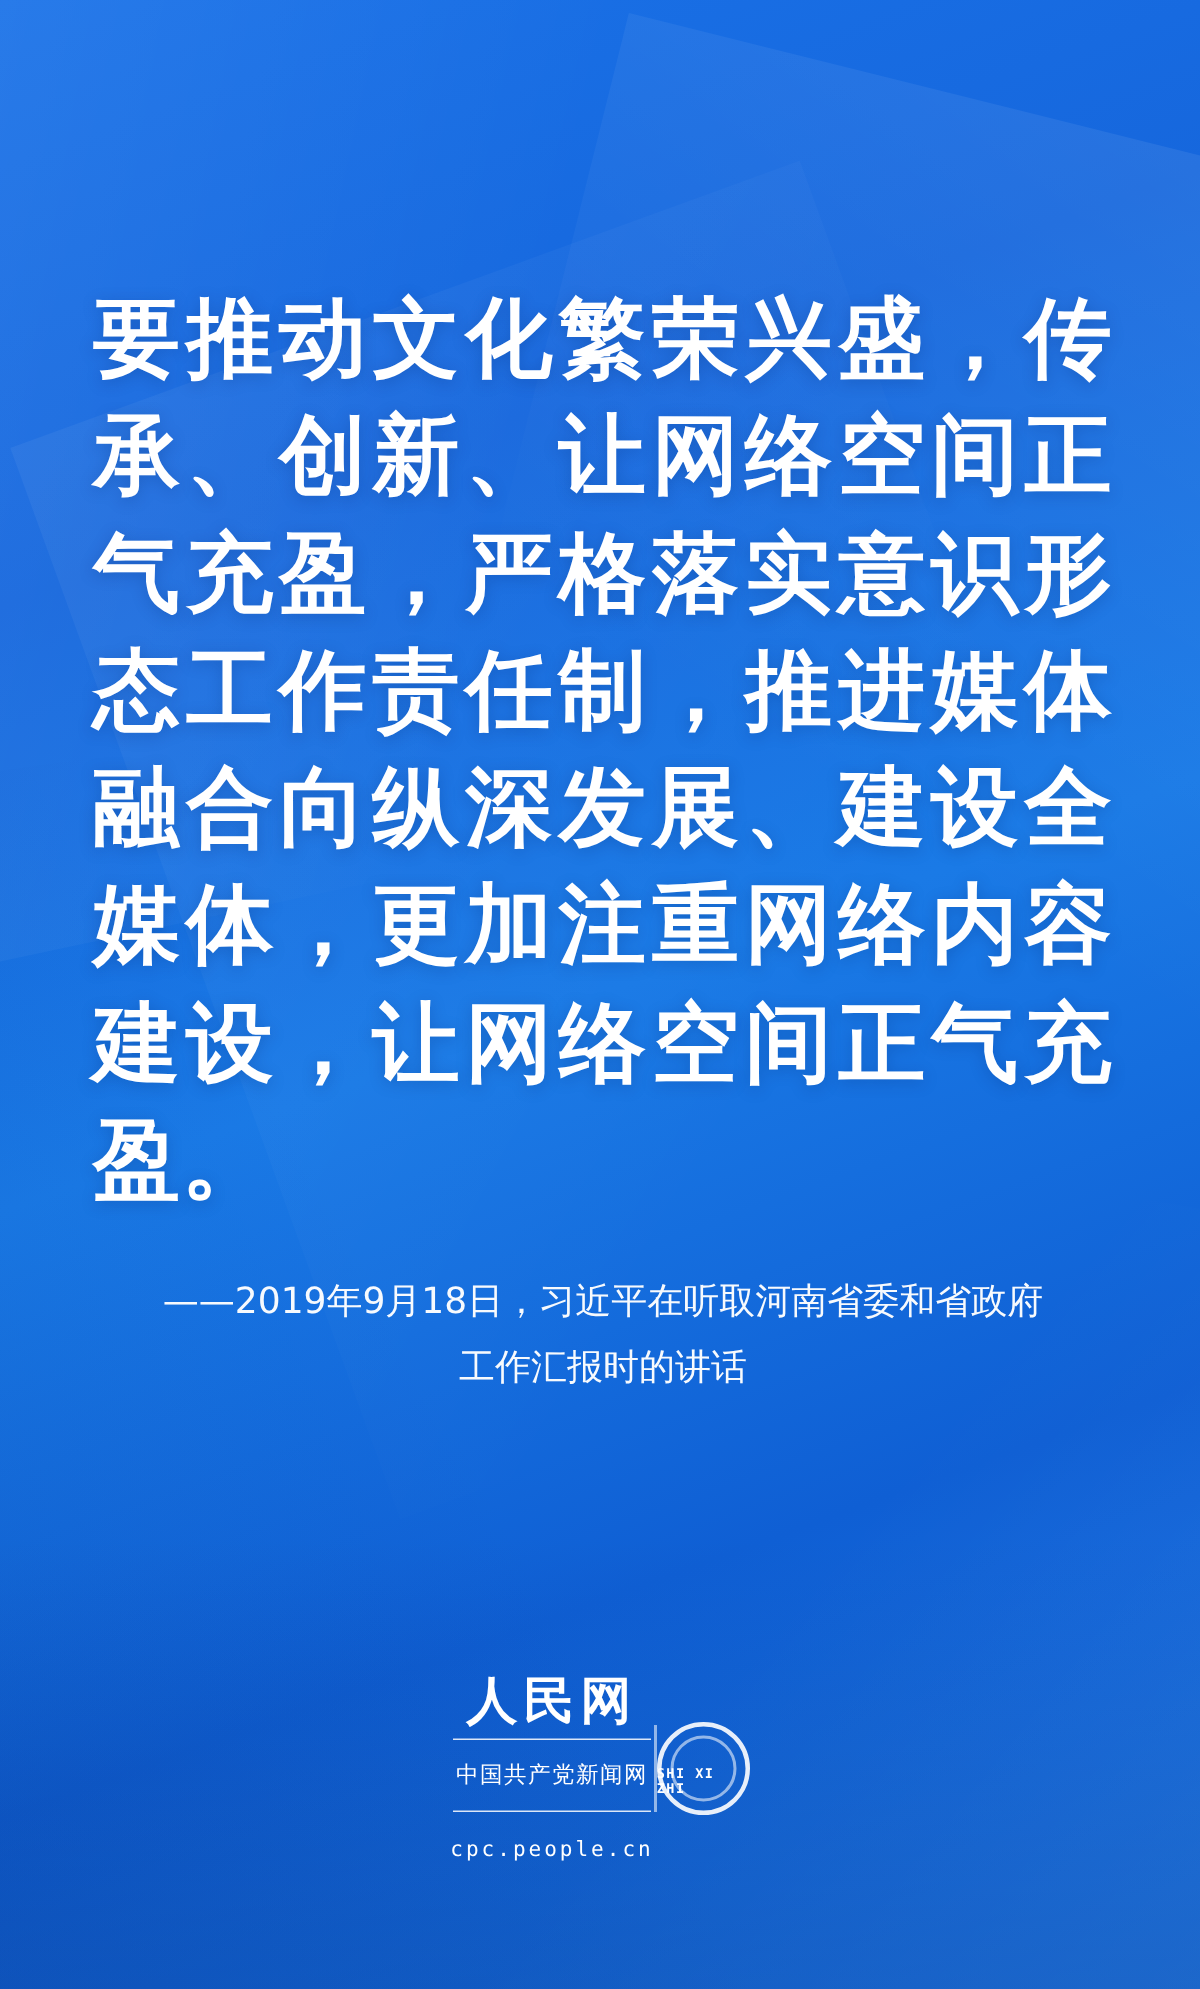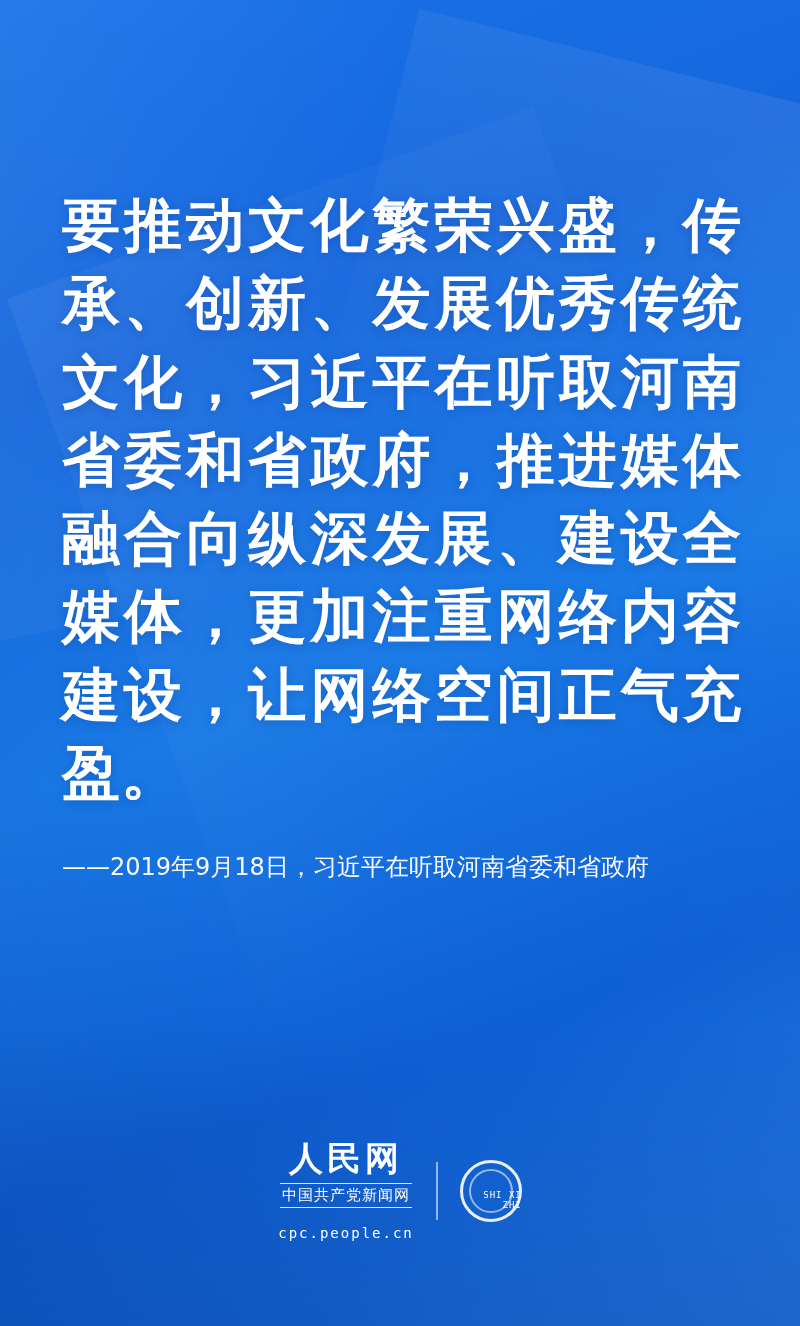--- a/index.html
+++ b/index.html
@@ -82,36 +82,35 @@
   }
 
   .attribution {
     position: absolute;
     top: 845px;
     left: 62px;
     width: 680px;
     color: #ffffff;
     font-size: 24px;
     line-height: 1.85;
-    text-align: left;
+    text-align: center;
     font-family: "DejaVu Sans", "Liberation Sans", sans-serif;
     opacity: 0.97;
   }
   .attribution .line1 { display: block; }
   .attribution .line2 { display: block; }
 
   .footer {
     position: absolute;
     bottom: 86px;
     left: 0;
     width: 100%;
     display: flex;
     align-items: center;
     justify-content: center;
-    gap: 22px;
   }
 
   .brand {
     display: flex;
     flex-direction: column;
     align-items: center;
     line-height: 1;
   }
   .brand-main {
     color: #ffffff;
@@ -121,21 +120,21 @@
     font-family: "DejaVu Sans", "Liberation Sans", sans-serif;
   }
   .brand-sub {
     margin-top: 8px;
     color: #ffffff;
     font-size: 15px;
     letter-spacing: 1px;
     font-family: "DejaVu Sans", "Liberation Sans", sans-serif;
     border-top: 1px solid rgba(255,255,255,0.85);
     border-bottom: 1px solid rgba(255,255,255,0.85);
-    padding: 4px 2px;
+    padding: 16px 2px;
   }
   .brand-url {
     margin-top: 18px;
     color: #ffffff;
     font-size: 14px;
     letter-spacing: 2px;
     font-family: "DejaVu Sans Mono", monospace;
   }
 
   .divider {
@@ -170,44 +169,46 @@
   .column-mark .ring2 {
     position: absolute;
     inset: 9px;
     border-radius: 50%;
     border: 2px solid rgba(255,255,255,0.55);
   }
   .column-mark .pinyin {
     position: absolute;
     left: 0; right: 0;
     bottom: 12px;
-    text-align: right;
+    text-align: left;
     color: #ffffff;
     font-size: 9px;
     letter-spacing: 1px;
     font-family: "DejaVu Sans Mono", monospace;
+    font-weight: bold;
   }
 </style>
 </head>
 <body>
 
 <div class="poster">
   <div class="facet f1"></div>
   <div class="facet f2"></div>
   <div class="facet f3"></div>
   <div class="facet f4"></div>
   <div class="facet f5"></div>
   <div class="facet f6"></div>
 
   <div class="content">
 
-    <div class="quote">要推动文化繁荣兴盛，传承、创新、发展优秀传统文化，习近平在听取河南省委和省政府，推进媒体融合向纵深发展、建设全媒体，更加注重网络内容建设，让网络空间正气充盈。</div>
+    <div class="quote">要推动文化繁荣兴盛，传承、创新、让网络空间正气充盈，严格落实意识形态工作责任制，推进媒体融合向纵深发展、建设全媒体，更加注重网络内容建设，让网络空间正气充盈。</div>
 
     <div class="attribution">
       <span class="line1">——2019年9月18日，习近平在听取河南省委和省政府</span>
+      <span class="line2">工作汇报时的讲话</span>
     </div>
 
     <div class="footer">
 
       <div class="brand">
         <div class="brand-main">人民网</div>
         <div class="brand-sub">中国共产党新闻网</div>
         <div class="brand-url">cpc.people.cn</div>
       </div>
 

